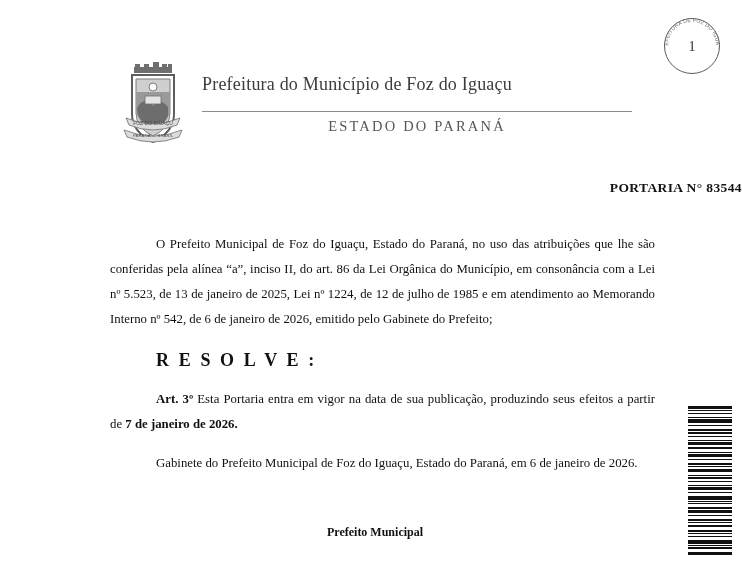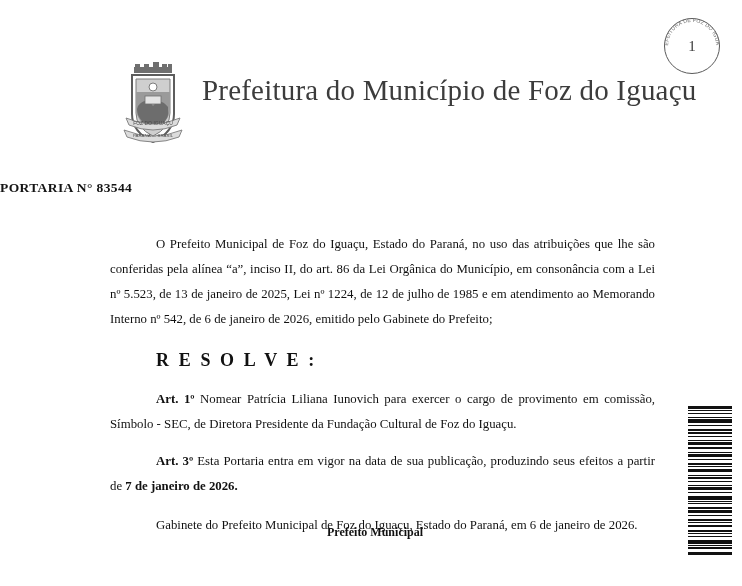--- a/index.html
+++ b/index.html
@@ -65,21 +65,21 @@
     width: 70px;
     height: 90px;
     flex: 0 0 auto;
     margin-top: 2px;
   }
   .header-text {
     margin-left: 14px;
     padding-top: 14px;
   }
   .org-title {
-    font-size: 29px;
+    font-size: 18px;
     color: #3c3c3c;
     font-family: "Liberation Serif", serif;
     letter-spacing: 0.2px;
     white-space: nowrap;
   }
   .state-line-wrap {
     margin-top: 16px;
     width: 430px;
     position: relative;
   }
@@ -95,21 +95,21 @@
     color: #565656;
     font-family: "Liberation Serif", serif;
   }
 
   
   .doc-title {
     position: absolute;
     top: 180px;
     left: 0;
     width: 742px;
-    text-align: left;
+    text-align: right;
     font-size: 13.5px;
     font-weight: bold;
     letter-spacing: 0.4px;
     color: #141414;
   }
 
   .content {
     position: absolute;
     top: 232px;
     left: 110px;
@@ -208,34 +208,35 @@
     <rect x="27" y="34" width="16" height="8" fill="#e4e4e4" stroke="#6f6f6f" stroke-width="0.8"></rect>
 
     <path d="M8 56 q27 12 54 0 l-3 7 q-24 10 -48 0 Z" fill="#dcdcdc" stroke="#7a7a7a" stroke-width="0.9"></path>
     <path d="M6 68 q29 12 58 0 l-3 7 q-26 10 -52 0 Z" fill="#dcdcdc" stroke="#7a7a7a" stroke-width="0.9"></path>
     <text x="35" y="63" font-size="5" text-anchor="middle" fill="#4a4a4a" font-family="Liberation Sans, sans-serif">FOZ DO IGUAÇU</text>
     <text x="35" y="75" font-size="4.4" text-anchor="middle" fill="#4a4a4a" font-family="Liberation Sans, sans-serif">PARANÁ — BRASIL</text>
   </svg>
 
   <div class="header-text">
     <div class="org-title">Prefeitura do Município de Foz do Iguaçu</div>
+    <div class="state-line-wrap">
+      <div class="state-rule"></div>
+      <div class="state-name">ESTADO DO PARANÁ</div>
+    </div>
   </div>
 </div>
 
 <div class="doc-title">PORTARIA N° 83544</div>
 
 <div class="content">
 
   <p class="para-indent">O Prefeito Municipal de Foz do Iguaçu, Estado do Paraná, no uso das atribuições que lhe são conferidas pela alínea “a”, inciso II, do art. 86 da Lei Orgânica do Município, em consonância com a Lei nº 5.523, de 13 de janeiro de 2025, Lei nº 1224, de 12 de julho de 1985 e em atendimento ao Memorando Interno nº 542, de 6 de janeiro de 2026, emitido pelo Gabinete do Prefeito;</p>
 
   <p class="resolve">R E S O L V E :</p>
 
-  <p class="art">
-    <b>Art. 1º</b><span> Nomear Patrícia Liliana Iunovich para exercer o cargo de provimento em comissão, Símbolo - SEC, de Diretora Presidente da Fundação Cultural de Foz do Iguaçu.</span>
-  </p>
 
 
   <p class="art">
     <b>Art. 3º</b><span> Esta Portaria entra em vigor na data de sua publicação, produzindo seus efeitos a partir de </span><b>7 de janeiro de 2026.</b>
   </p>
 
   <p class="gab">Gabinete do Prefeito Municipal de Foz do Iguaçu, Estado do Paraná, em 6 de janeiro de 2026.</p>
 </div>
 
 <div class="signature">

